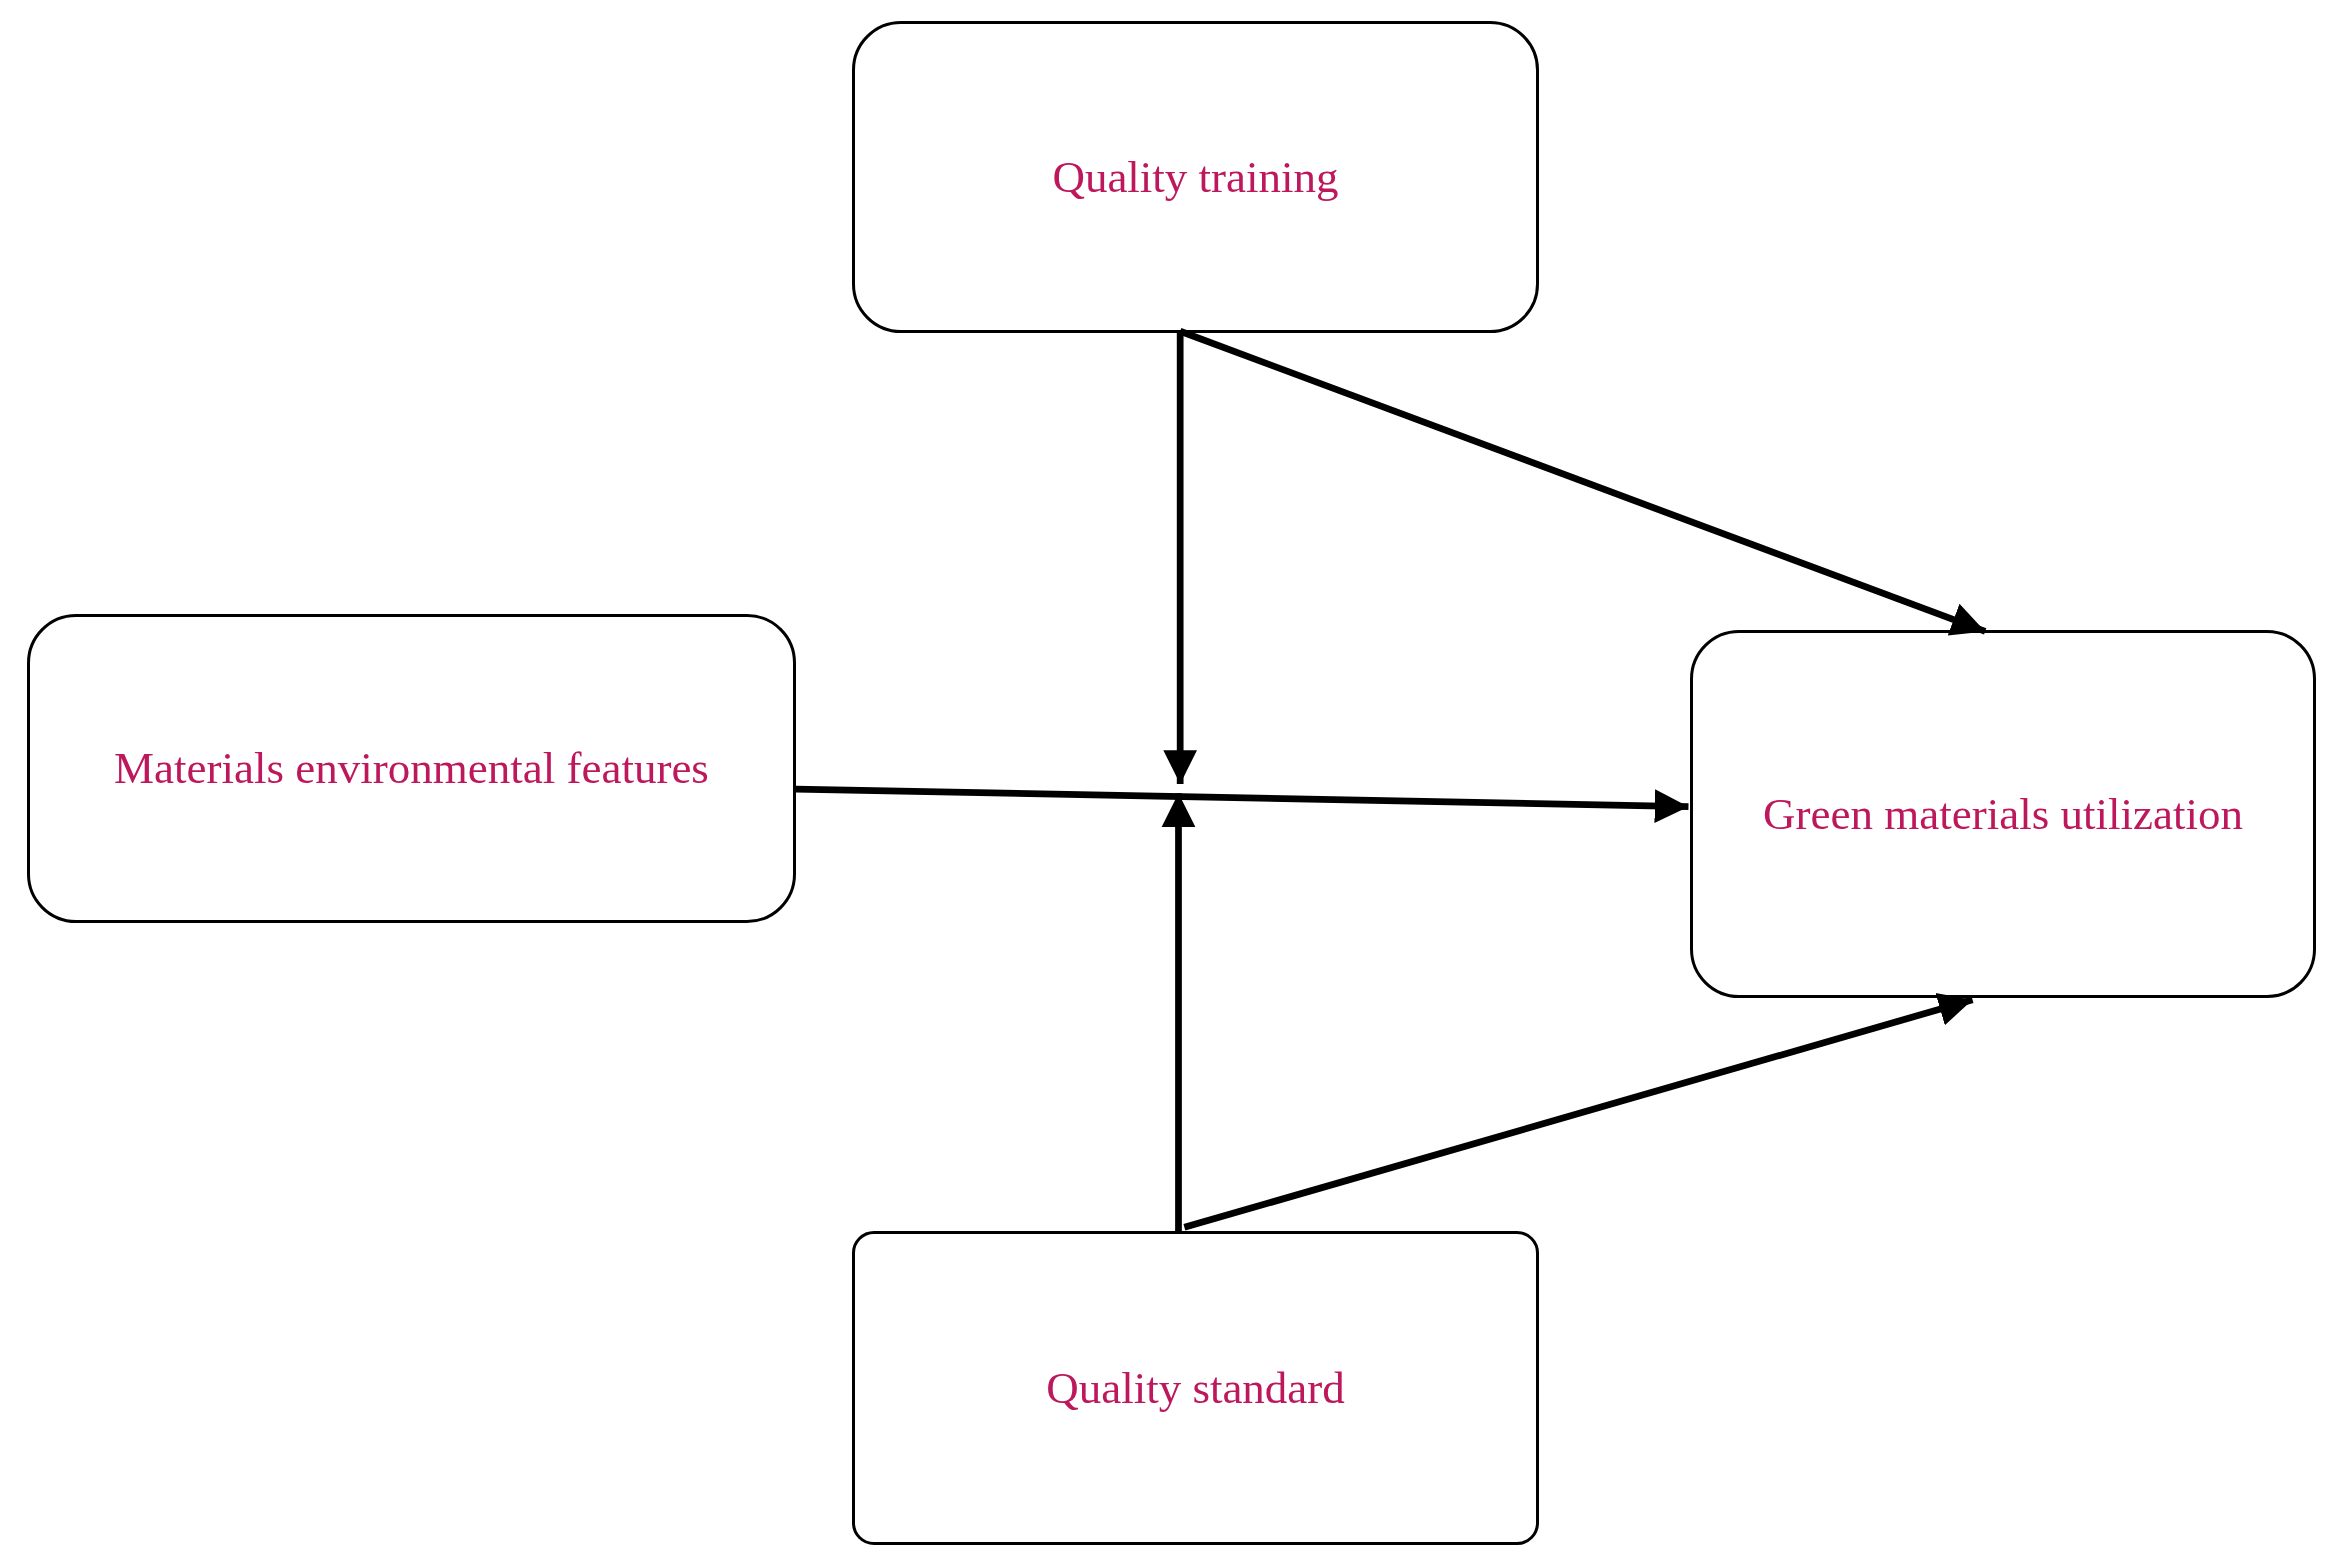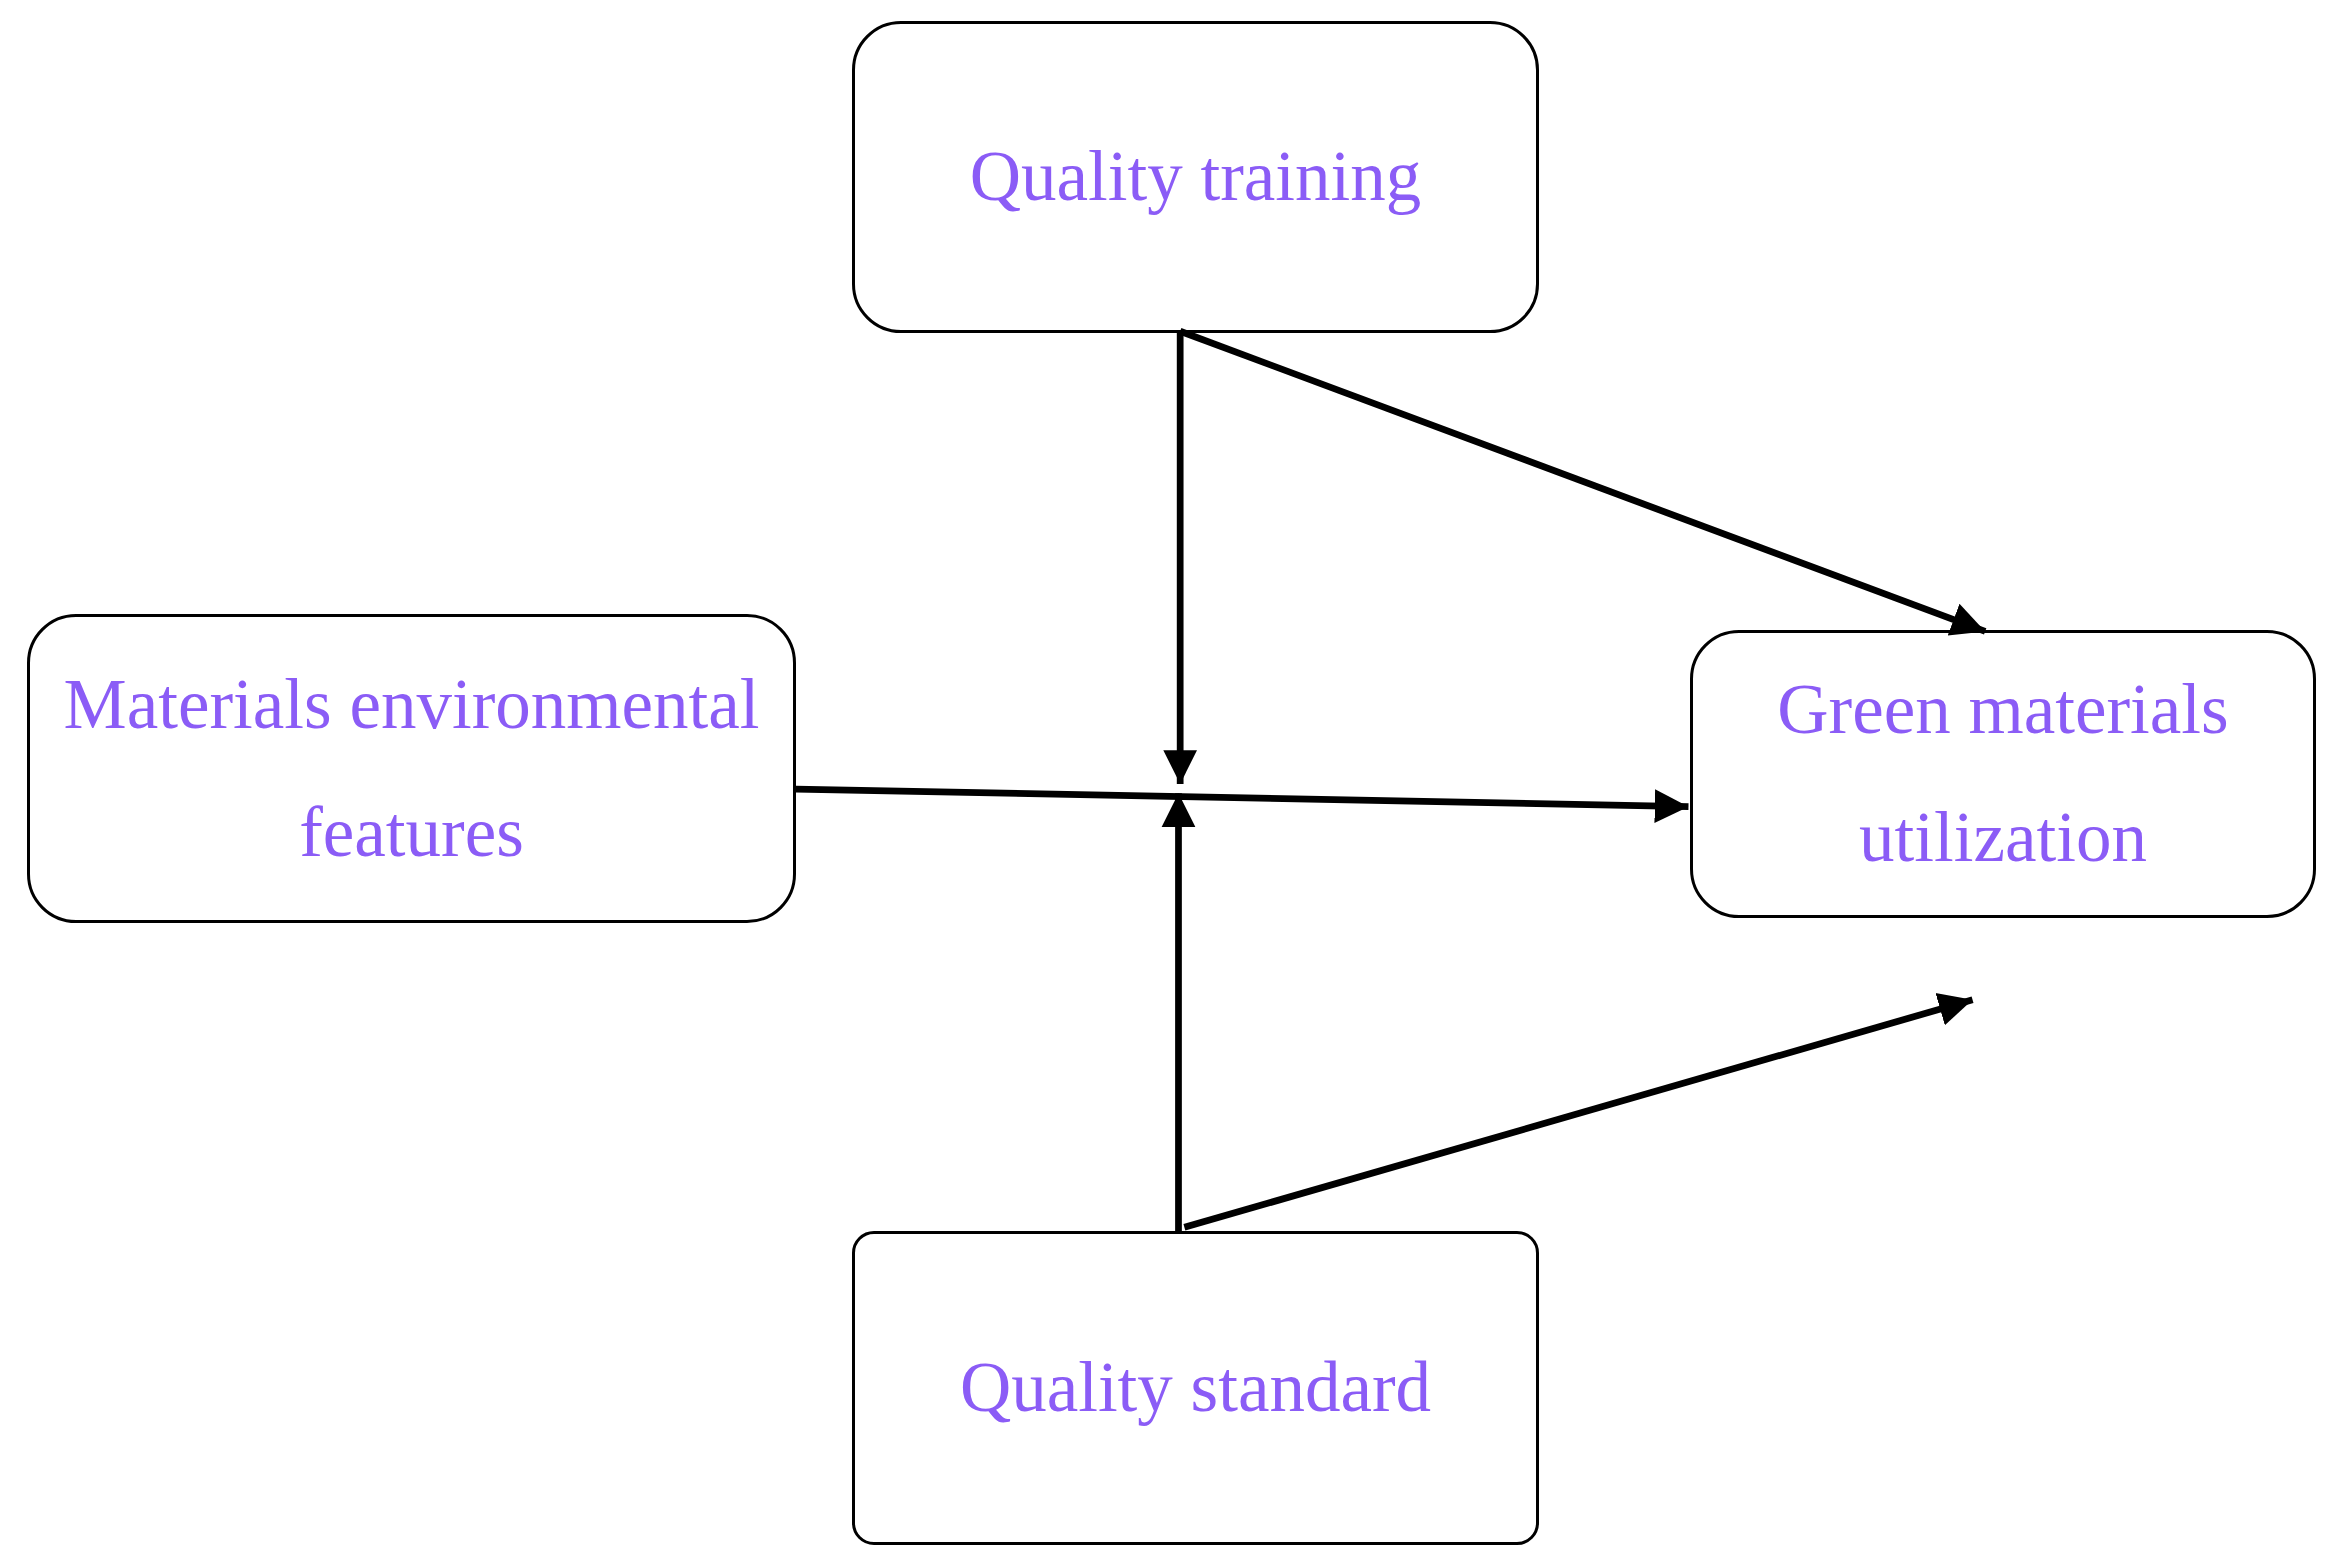--- a/index.html
+++ b/index.html
@@ -31,28 +31,28 @@
     border: 3.4px solid #000000;
     border-radius: 49px;
     display: flex;
     align-items: center;
     justify-content: center;
     text-align: center;
     z-index: 1;
   }
   .node .label {
     display: block;
-    font-size: 71px;
+    font-size: 45px;
     line-height: 1.8;
-    color: #8b5cf6;
+    color: #be185d;
     padding: 0 23.6px;
   }
   .node-quality-training    { left: 852px; top: 21px;   width: 687px; height: 312px; }
   .node-materials-env       { left: 27px;   top: 614px;  width: 769px; height: 309px; }
-  .node-green-materials     { left: 1690px; top: 630px;  width: 626px; height: 288px; }
+  .node-green-materials     { left: 1690px; top: 630px;  width: 626px; height: 368px; }
   .node-quality-standard    { left: 852px; top: 1231px; width: 687px; height: 314px; border-radius: 22px; }
 </style>
 </head>
 <body>
 
 <div class="canvas">
 
   <svg class="arrow-layer" viewBox="0 0 2764 1853" xmlns="http://www.w3.org/2000/svg">
     <defs>
       <marker id="arrowhead" viewBox="0 0 10 10" refX="10" refY="5" markerWidth="5" markerHeight="5.5" orient="auto">

